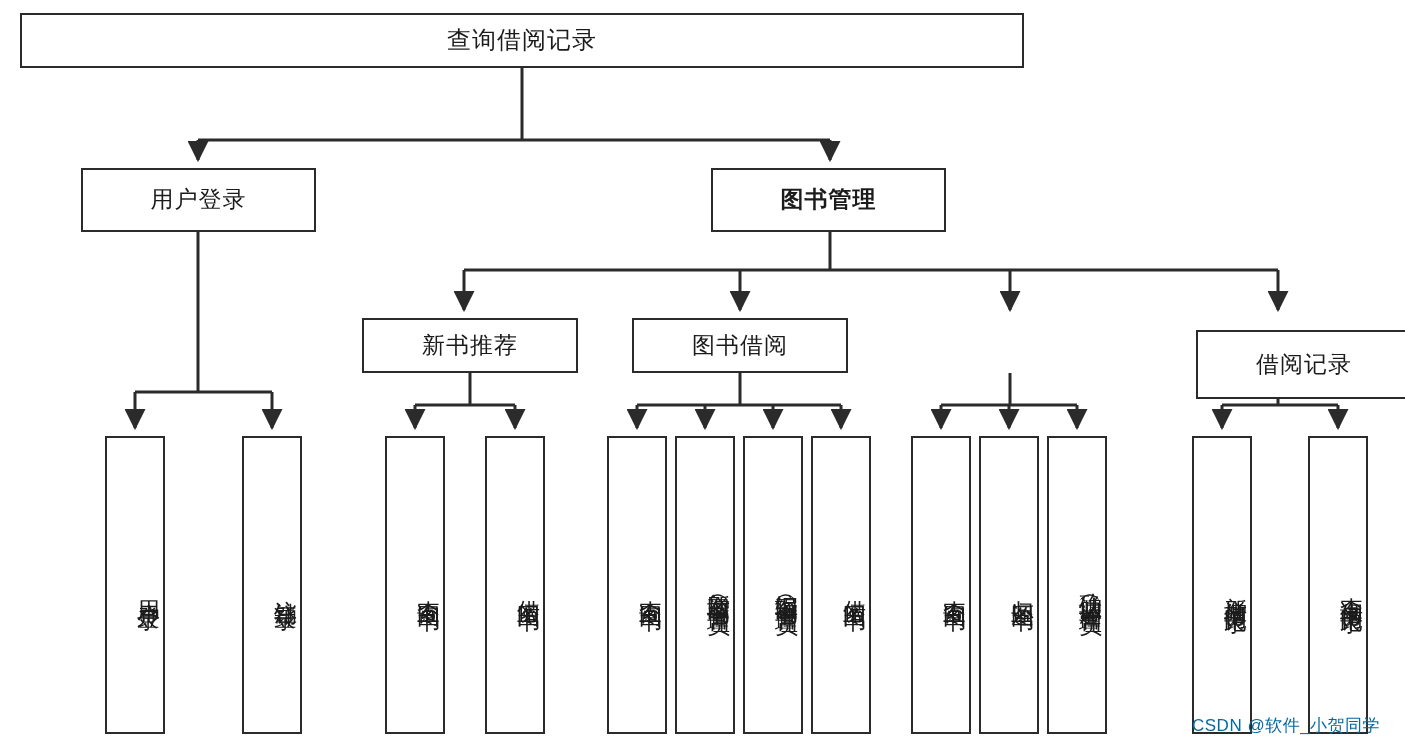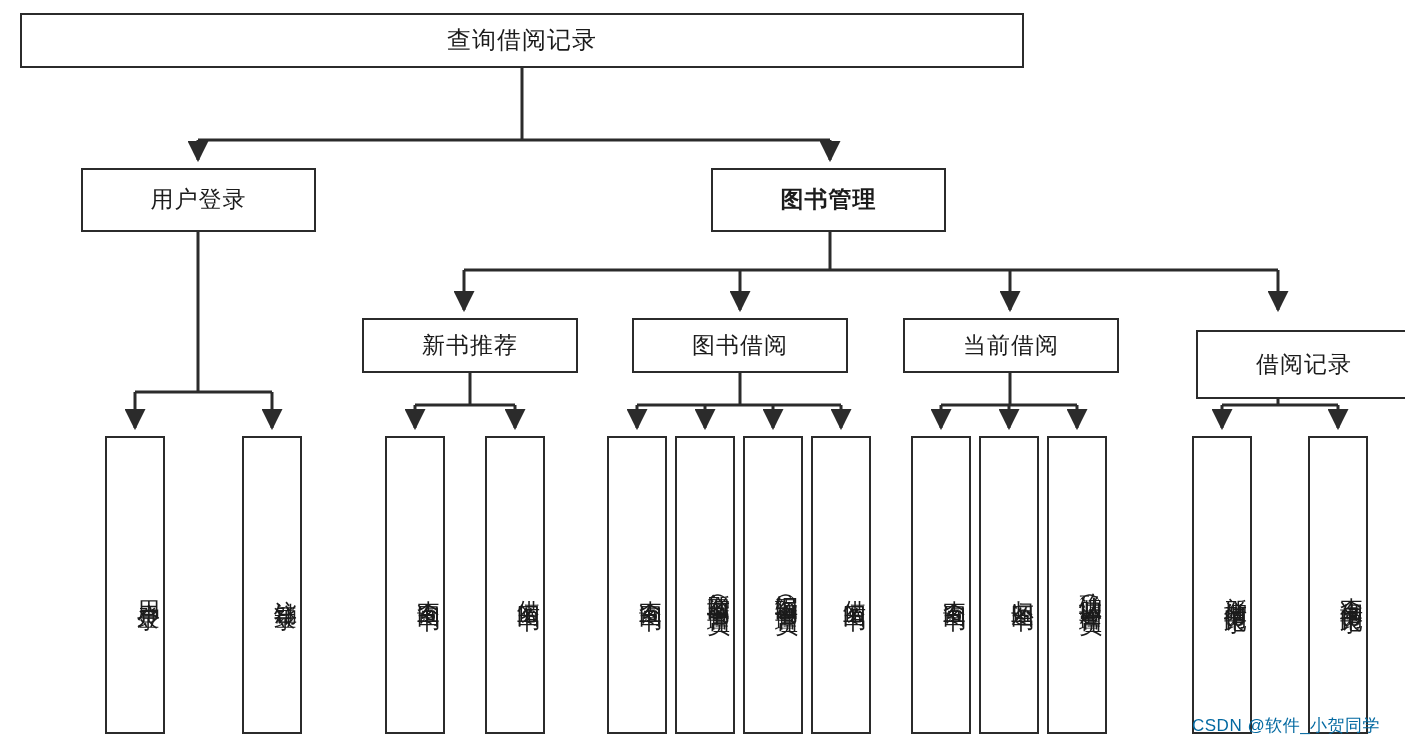--- a/index.html
+++ b/index.html
@@ -123,21 +123,20 @@
     </g>
   </svg>
 
   <div class="node horiz root" style="left:20px; top:13px; width:1004px; height:55px;">查询借阅记录</div>
 
   <div class="node horiz" style="left:81px; top:168px; width:235px; height:64px;">用户登录</div>
   <div class="node horiz" style="left:711px; top:168px; width:235px; height:64px;font-weight:bold;">图书管理</div>
 
   <div class="node horiz" style="left:632px; top:318px; width:216px; height:55px;">图书借阅</div>
   <div class="node horiz" style="left:362px; top:318px; width:216px; height:55px;">新书推荐</div>
-  <div class="node horiz" style="left:903px; top:318px; width:216px; height:55px;">当前借阅</div>
   <div class="node horiz" style="left:1172px; top:330px; width:216px; height:69px;margin-left:24px;">借阅记录</div>
 
   <div class="node vert" style="left:105px; top:436px; width:60px; height:298px;">
     <span class="vlabel">用户登录</span>
   </div>
   <div class="node vert" style="left:242px; top:436px; width:60px; height:298px;">
     <span class="vlabel">注销登录</span>
   </div>
 
   <div class="node vert" style="left:385px; top:436px; width:60px; height:298px;">

